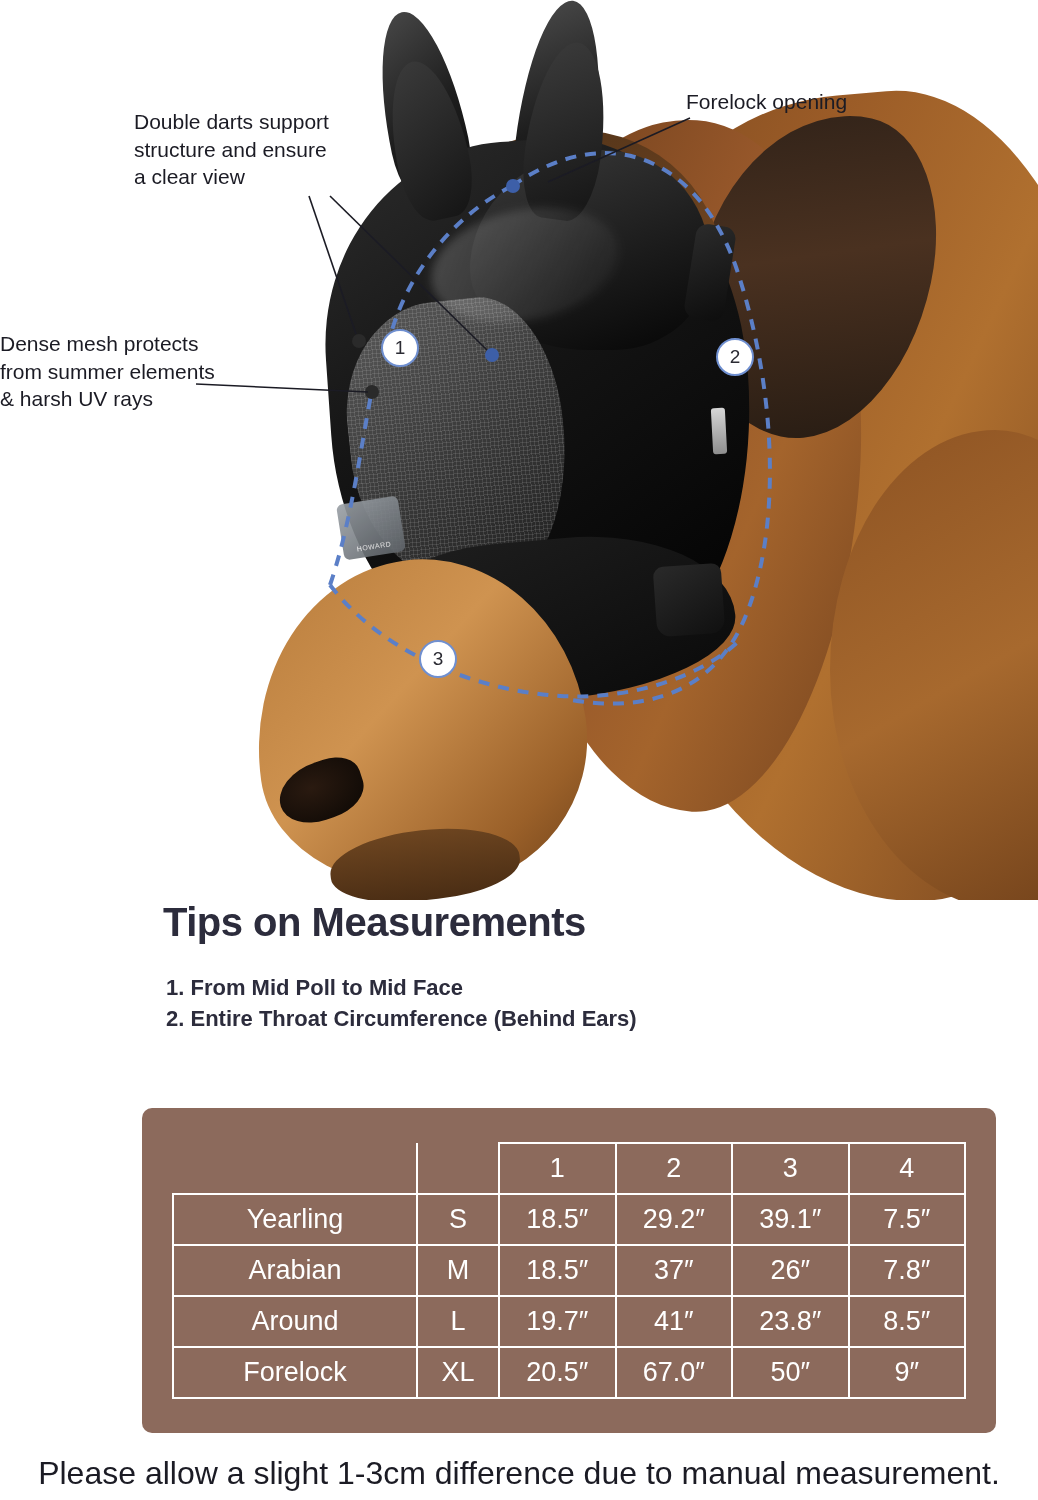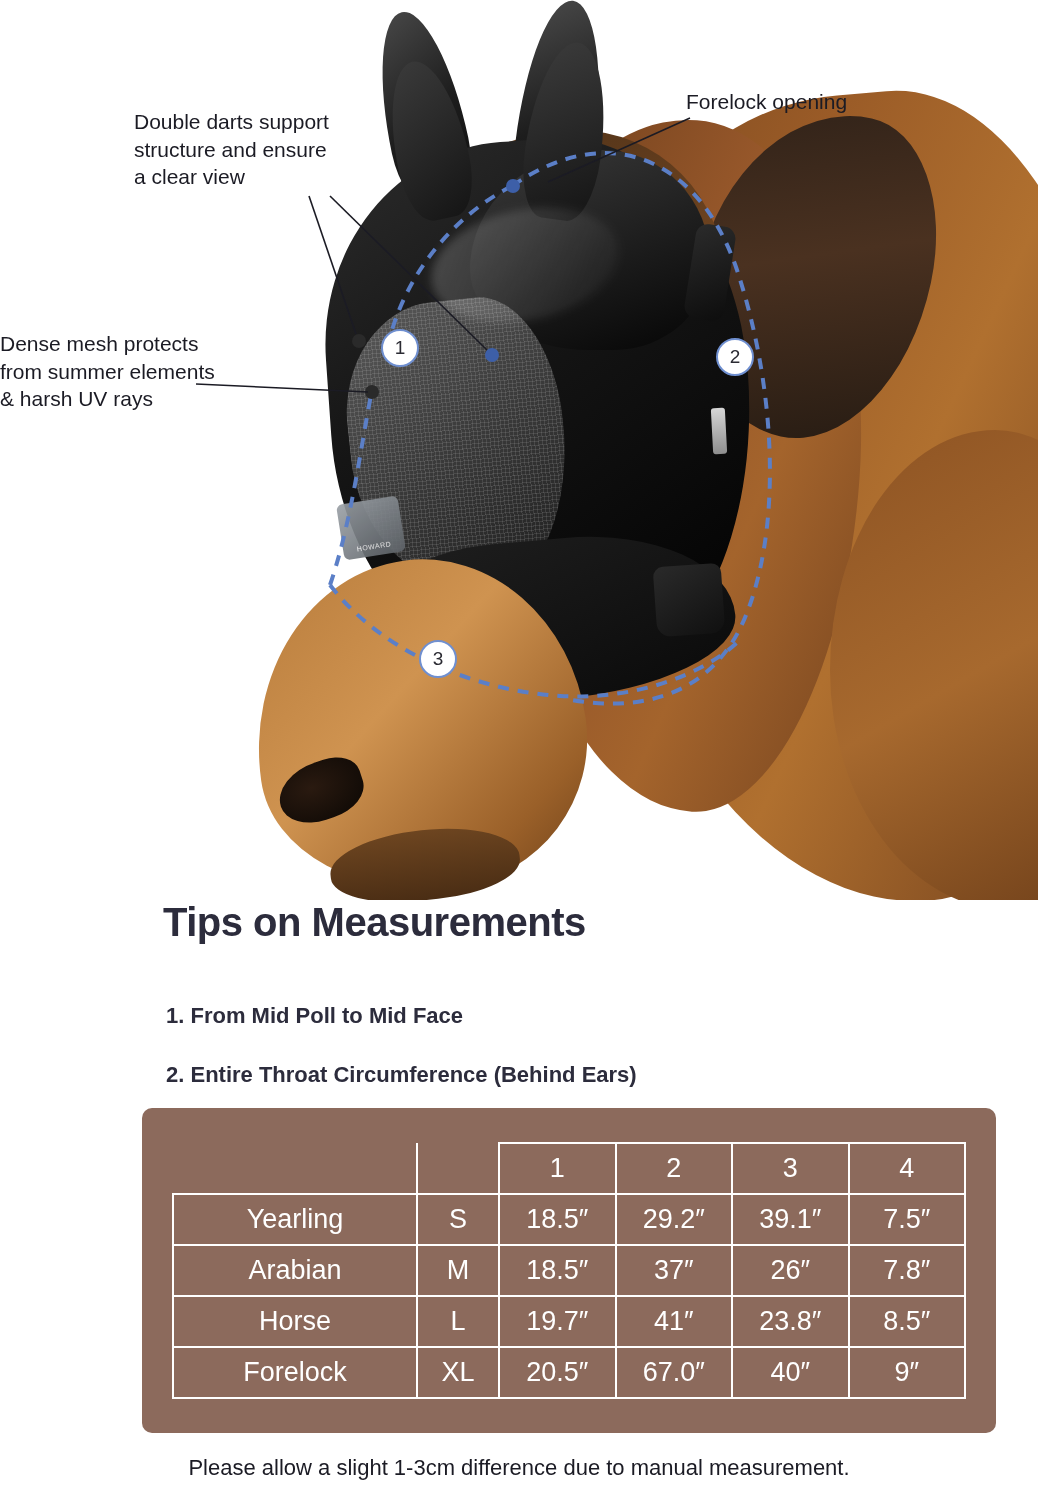--- a/index.html
+++ b/index.html
@@ -302,21 +302,21 @@
   }
   .tips-list {
     position: absolute;
     left: 166px;
     top: 972px;
     font-size: 22px;
     font-weight: bold;
     color: #2c2c3c;
     line-height: 1.42;
   }
-  .tips-list div { white-space: nowrap; margin-top: 28px; }
+  .tips-list div { white-space: nowrap; }
 
   
   .table-wrap {
     position: absolute;
     left: 142px;
     top: 1108px;
     width: 854px;
     background: #8c6a5c;
     border-radius: 10px;
     padding: 34px 30px;
@@ -350,21 +350,21 @@
   table.size-table .blank-cell-2 {
     border-top: none;
   }
   .hdr-row th { font-size: 27px; }
   .note {
     position: absolute;
     left: 0;
     top: 1455px;
     width: 1038px;
     text-align: center;
-    font-size: 22px;
+    font-size: 32px;
     color: #1b1b24;
   }
 </style>
 </head>
 <body>
 
 <div class="hero">
 
   <div class="horse-body"></div>
   <div class="horse-neck"></div>
@@ -453,32 +453,32 @@
     </tr>
     <tr>
       <td>Arabian</td>
       <td>M</td>
       <td>18.5″</td>
       <td>37″</td>
       <td>26″</td>
       <td>7.8″</td>
     </tr>
     <tr>
-      <td>Horse</td>
+      <td>Around</td>
       <td>L</td>
       <td>19.7″</td>
       <td>41″</td>
       <td>23.8″</td>
       <td>8.5″</td>
     </tr>
     <tr>
       <td>Forelock</td>
       <td>XL</td>
       <td>20.5″</td>
       <td>67.0″</td>
-      <td>40″</td>
+      <td>50″</td>
       <td>9″</td>
     </tr>
   </tbody>
     </table>
 </div>
 
 <div class="note">Please allow a slight 1-3cm difference due to manual measurement.</div>
 
 </body></html>

